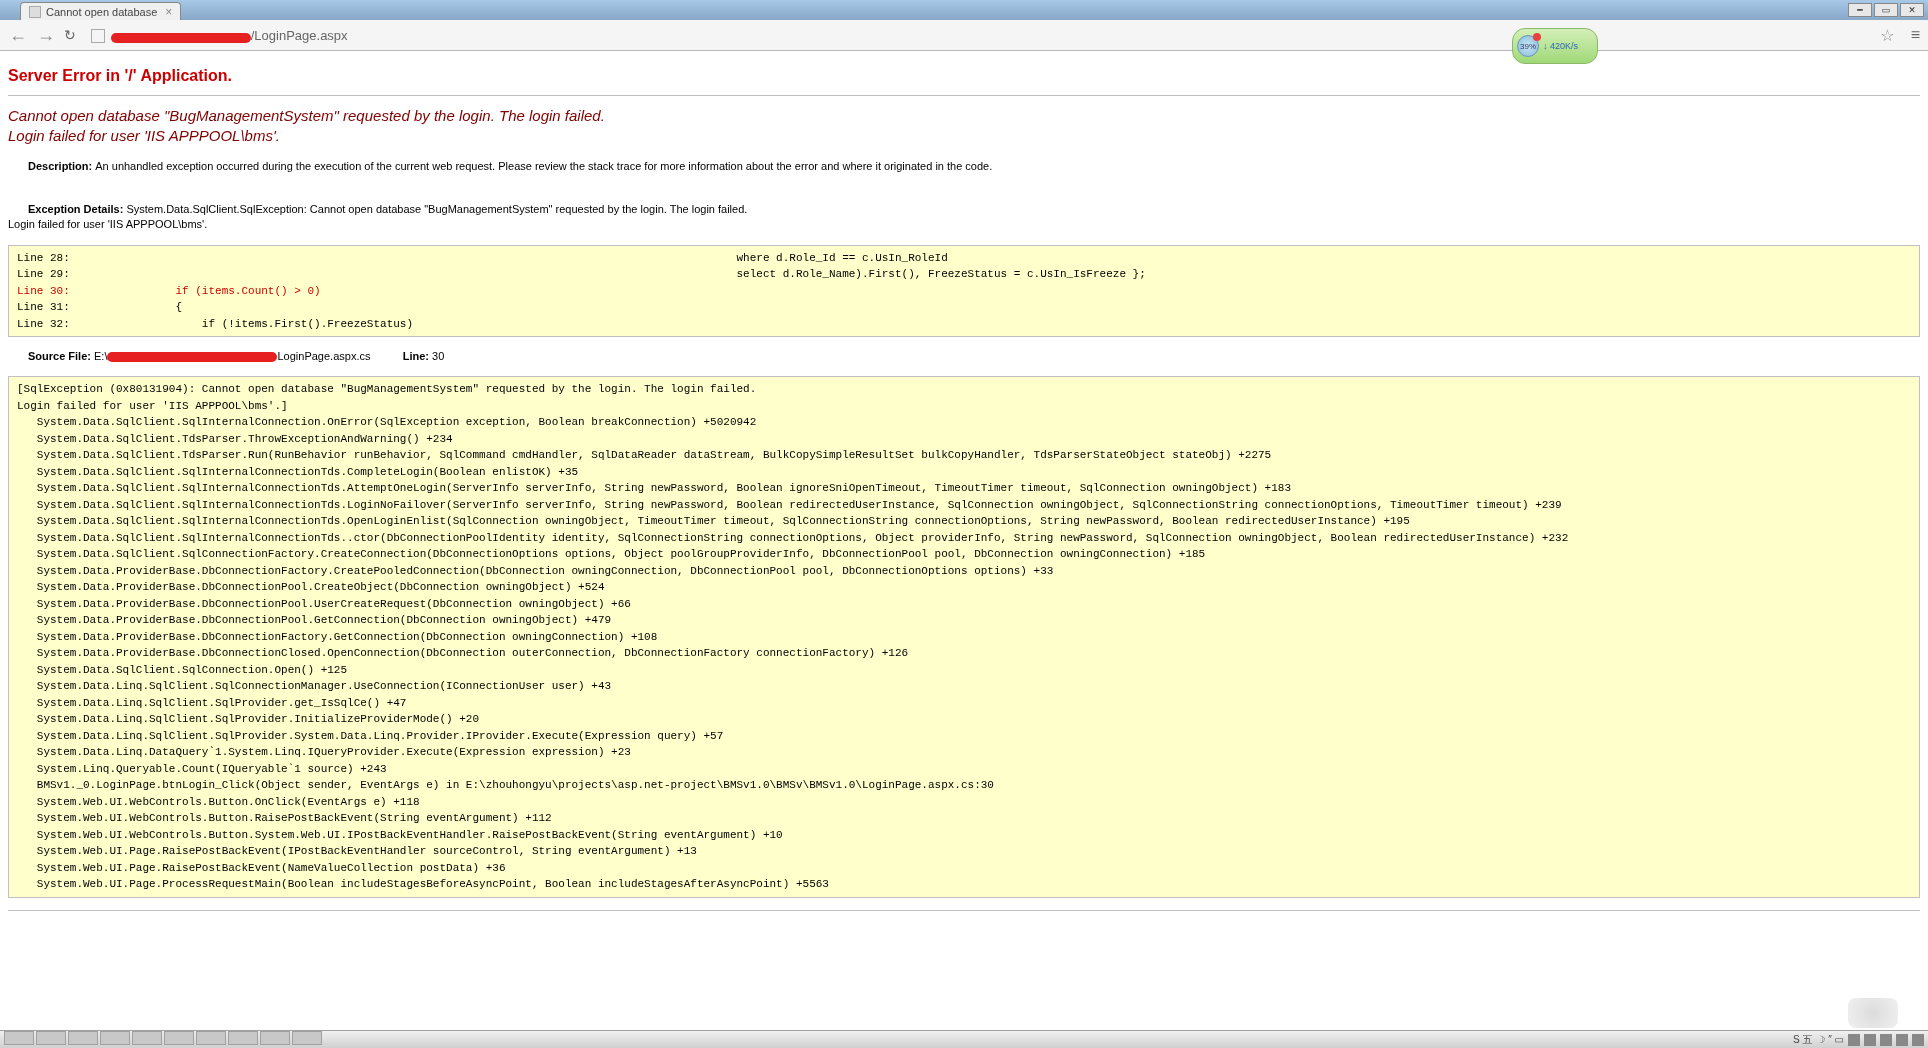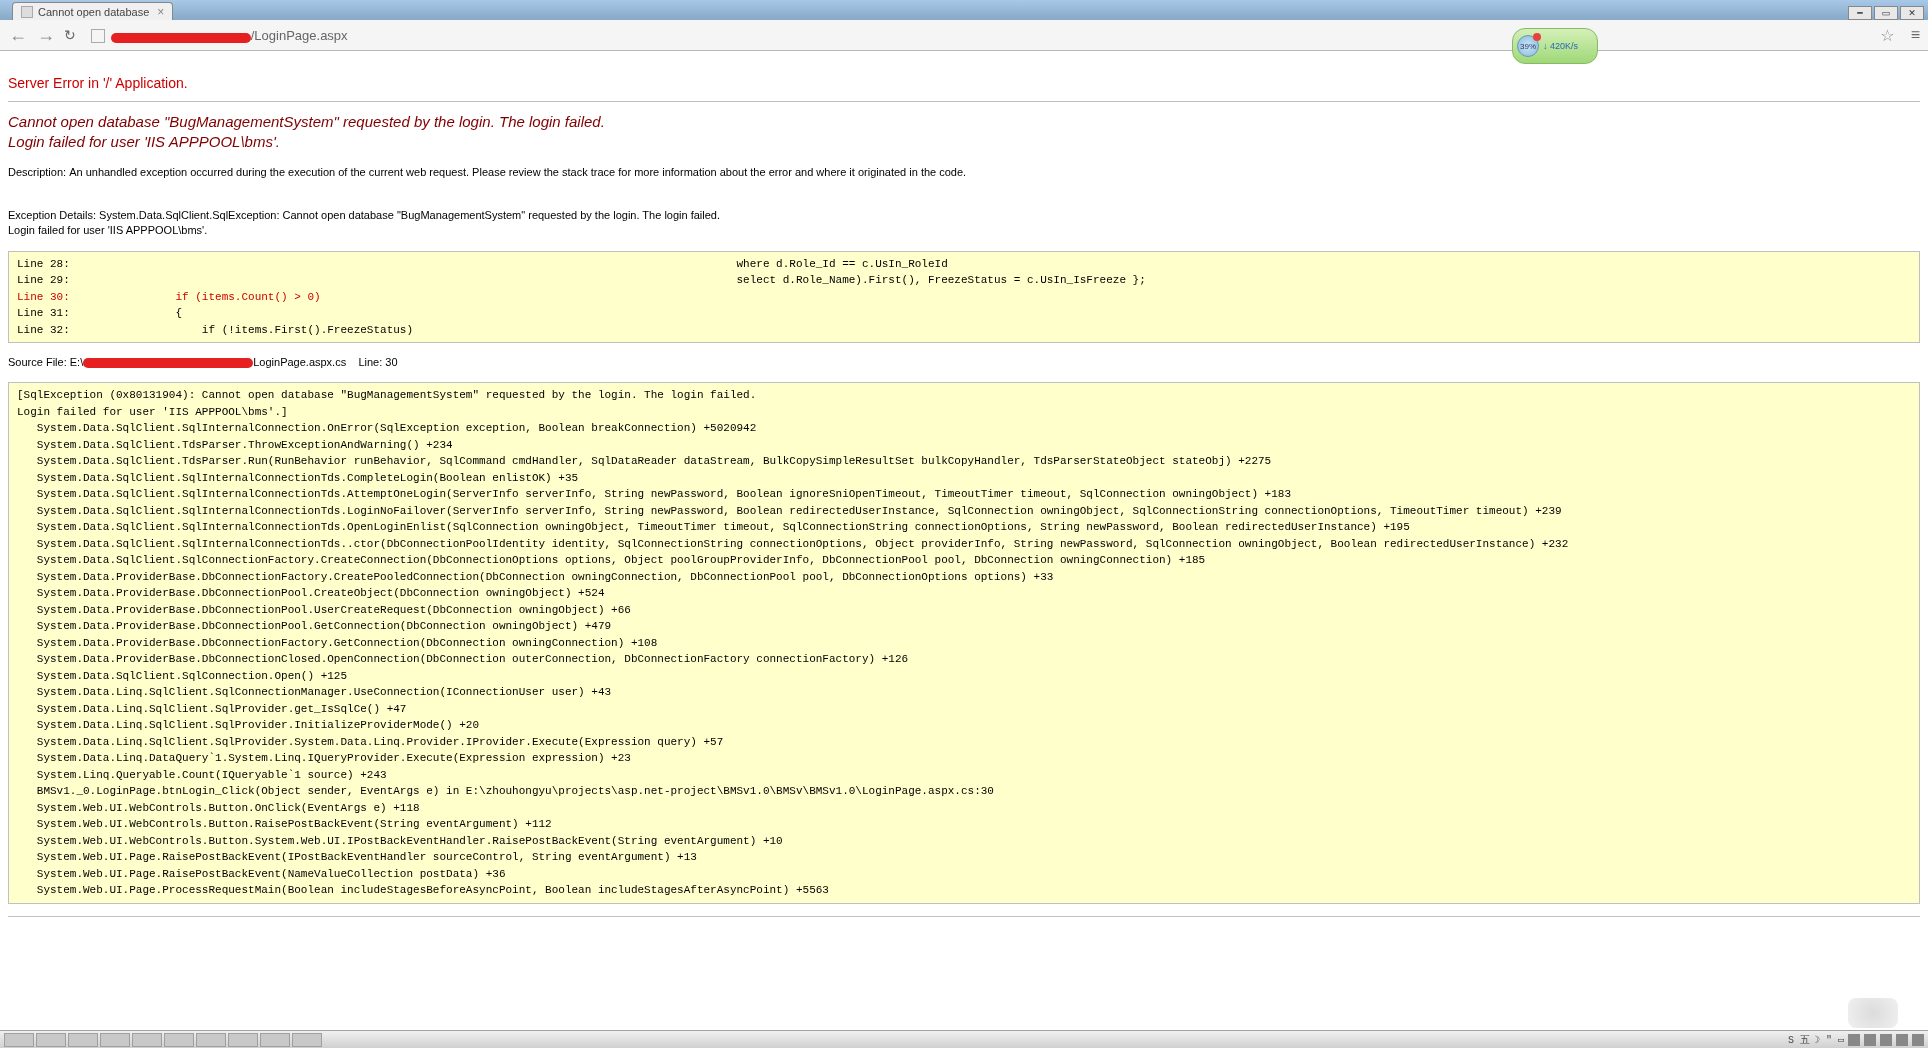--- a/index.html
+++ b/index.html
@@ -1,20 +1,20 @@
 <!DOCTYPE html>
 <html><head>
   <meta charset="utf-8">
   <style>
     * { margin: 0; padding: 0; box-sizing: border-box; }
     body { font-family: Arial, sans-serif; background: #fff; overflow-x: auto; }
     
     
     .browser-chrome { background: linear-gradient(180deg, #e8e8e8 0%, #d8d8d8 100%); border-bottom: 1px solid #b8b8b8; }
-    .tab-bar { display: flex; align-items: flex-end; height: 20px; padding-left: 12px; background: linear-gradient(180deg, #a8c8e8 0%, #88a8c8 100%); }
+    .tab-bar { display: flex; align-items: center; height: 20px; padding-left: 20px; background: linear-gradient(180deg, #a8c8e8 0%, #88a8c8 100%); }
     .tab { display: flex; align-items: center; background: #f0f0f0; border: 1px solid #888; border-bottom: none; border-radius: 4px 4px 0 0; padding: 2px 8px; font-size: 11px; height: 18px; margin-top: 2px; color: #444; }
     .tab .favicon { width: 12px; height: 12px; background: #ddd; border: 1px solid #aaa; margin-right: 5px; }
     .tab .close-x { margin-left: 8px; font-size: 12px; color: #888; }
     .window-controls { margin-left: auto; display: flex; gap: 2px; padding-right: 4px; }
     .win-btn { width: 24px; height: 14px; border: 1px solid #888; background: #e8e8e8; font-size: 9px; display: flex; align-items: center; justify-content: center; color: #333; }
     
     .nav-bar { display: flex; align-items: center; height: 30px; padding: 0 8px; gap: 8px; background: #f5f5f5; }
     .nav-arrow { font-size: 18px; color: #888; width: 20px; text-align: center; }
     .reload { font-size: 14px; color: #666; }
     .url-bar { flex: 1; display: flex; align-items: flex-end; border: 1px solid transparent; padding: 2px 6px; font-size: 13px; color: #666; }
@@ -22,32 +22,32 @@
     .redact-url { display: inline-block; width: 140px; height: 10px; background: #e62020; border-radius: 6px; vertical-align: middle; }
     .star { margin-left: 8px; color: #888; font-size: 16px; }
     .menu-lines { font-size: 16px; color: #666; margin-left: 8px; }
     
     .ext-widget { position: absolute; top: 28px; right: 330px; width: 86px; height: 36px; background: linear-gradient(180deg,#d4f0b8,#a0d878); border: 1px solid #88b868; border-radius: 13px; display: flex; align-items: center; padding: 0 4px; font-size: 9px; color: #2868b8; }
     .ext-bubble { width: 22px; height: 22px; border-radius: 50%; background: radial-gradient(circle,#c8e8f8,#88b8d8); border: 1px solid #6898b8; font-size: 8px; display: flex; align-items: center; justify-content: center; color: #336; margin-right: 4px; position: relative; }
     .ext-bubble::after { content: ''; position: absolute; top: -3px; right: -3px; width: 8px; height: 8px; background: #e84040; border-radius: 50%; }
     
     
     .error-page { padding: 8px 8px 12px; font-family: Arial, Helvetica, sans-serif; }
-    h1.server-error { font-family: Verdana, Arial, sans-serif; font-weight: normal; color: #c00; font-size: 14px; margin: 16px 0 10px; }
+    h1.server-error { font-family: Verdana, Arial, sans-serif; font-weight: bold; color: #c00; font-size: 16px; margin: 8px 0 10px; }
     .hr-line { border: none; border-top: 1px solid #c0c0c0; height: 1px; background: linear-gradient(90deg,#808080,#f0f0f0); margin: 4px 0 10px; }
     h2.error-msg { font-family: Verdana, Arial, sans-serif; font-weight: normal; color: #800000; font-style: italic; font-size: 15px; line-height: 1.3; margin-bottom: 14px; }
     .para { font-size: 11px; color: #000; margin-bottom: 12px; line-height: 1.4; }
-    .para b { font-weight: normal; }
+    .para b { font-weight: bold; margin-left: 20px; }
     .code-block { background: #ffffcc; border: 1px solid #c0c0c0; padding: 4px 8px; font-family: Consolas, "Courier New", monospace; font-size: 11px; line-height: 1.5; white-space: pre; overflow-x: auto; margin: 6px 0 12px; color: #000; }
     .code-block .red-line { color: #c00; }
     .redact-file { display: inline-block; width: 170px; height: 10px; background: #e62020; border-radius: 6px; vertical-align: middle; }
     .version { font-size: 11px; color: #000; margin-top: 12px; }
     
     
-    .taskbar { position: fixed; bottom: 0; left: 0; right: 0; height: 18px; background: linear-gradient(180deg,#f0f0f0,#d0d0d0); border-top: 1px solid #a0a0a0; display: flex; align-items: center; padding: 0 4px; gap: 2px; font-family: Liberation Mono, monospace; }
+    .taskbar { position: fixed; bottom: 0; left: 0; right: 0; height: 18px; background: linear-gradient(180deg,#f0f0f0,#d0d0d0); border-top: 1px solid #a0a0a0; display: flex; padding: 0 4px; gap: 2px; }
     .tb-icon { width: 30px; height: 14px; background: #c8c8c8; border: 1px solid #a0a0a0; }
     .tray { margin-left: auto; display: flex; align-items: center; gap: 4px; font-size: 10px; color: #444; }
     .tray-icon { width: 12px; height: 12px; background: #888; }
     .watermark { position: fixed; bottom: 20px; right: 30px; width: 50px; height: 30px; opacity: 0.3; background: radial-gradient(circle,#888,#ccc); border-radius: 8px; }
   </style>
 </head>
 <body>
 
 <div class="browser-chrome">
   <div class="tab-bar">

